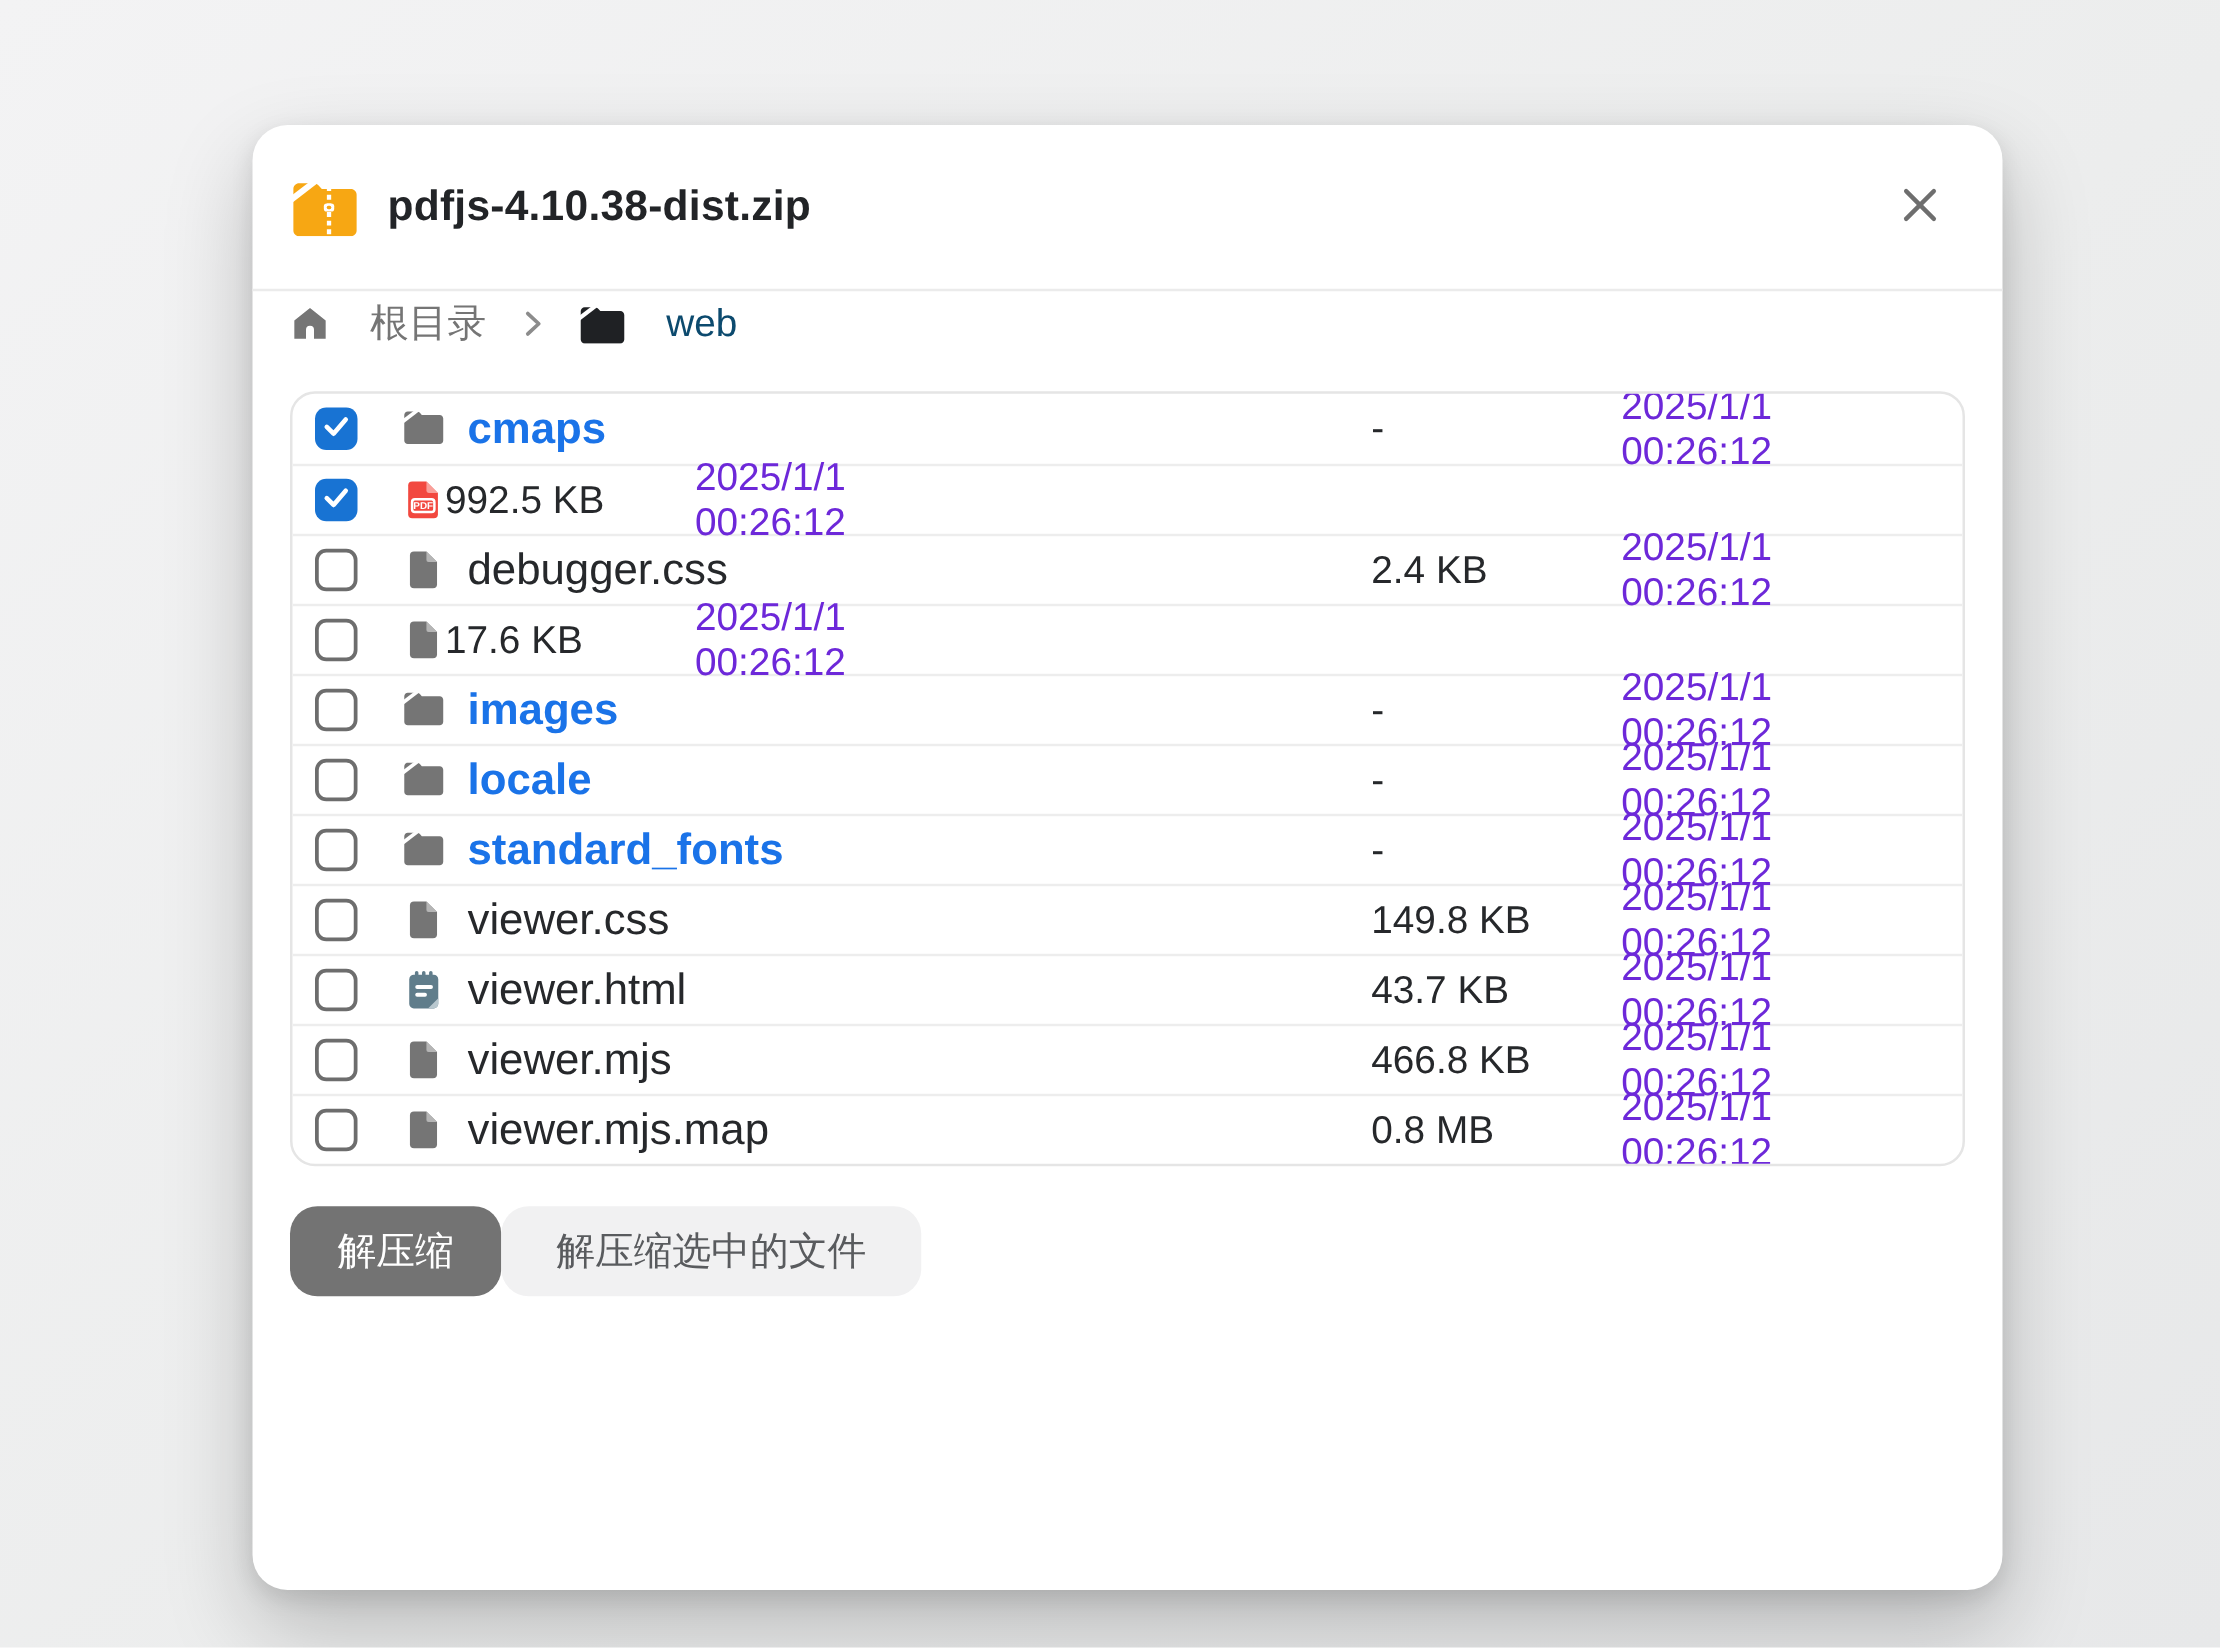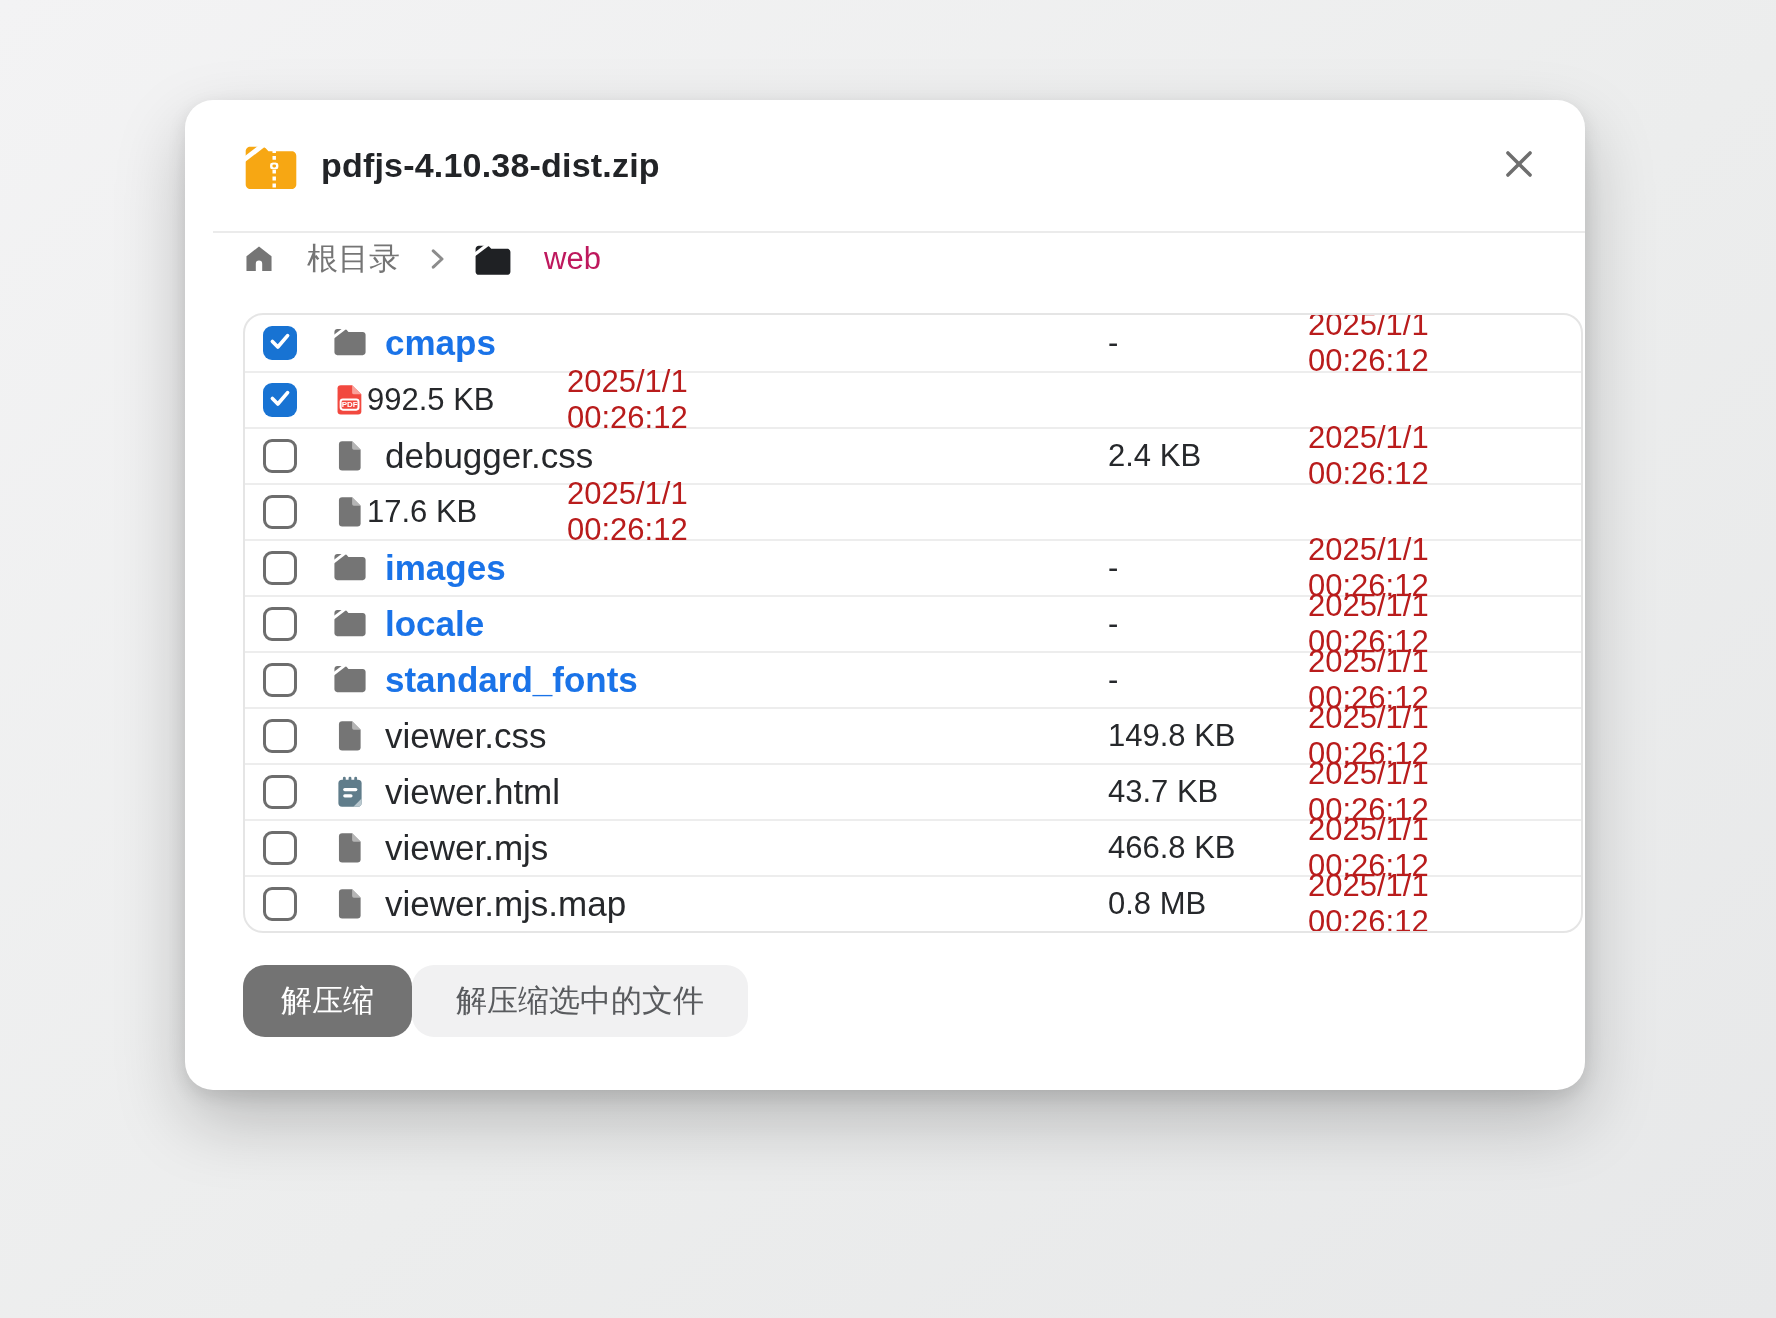--- a/index.html
+++ b/index.html
@@ -4,24 +4,23 @@
 <style>
   * { margin:0; padding:0; box-sizing:border-box; }
   html,body { width:1776px; height:1318px; }
   body {
     font-family:"Liberation Sans","DejaVu Sans",sans-serif;
     background:linear-gradient(140deg,#f3f3f4 0%,#eceded 55%,#e7e8e9 100%);
     position:relative; overflow:hidden;
     color:#26282b;
   }
   .dialog {
-    position:absolute; left:185px; top:100px; width:1400px; height:990px;
+    position:absolute; left:202px; top:100px; width:1400px; height:1172px;
     background:#ffffff; border-radius:28px;
     box-shadow:0 30px 70px rgba(0,0,0,.22), 0 6px 18px rgba(0,0,0,.10);
-    padding-left:28px;
   }
   
   .hdr {
     height:133px; display:flex; align-items:center;
     padding:0 44px 0 30px; border-bottom:2px solid #ebebeb;
   }
   .hdr .zipicon { width:56px; height:46px; margin-right:22px; flex:none; }
   .hdr .title { font-size:34px; font-weight:700; color:#222427; letter-spacing:.2px; }
   .closebtn {
     margin-left:auto; width:44px; height:44px; border:none; background:transparent;
@@ -30,21 +29,21 @@
   
   .crumbs {
     margin:6px 30px 0; height:40px; display:flex; align-items:center;
   }
   .crumb { display:flex; align-items:center; cursor:pointer; background:none; border:none; font-family:inherit; }
   .crumb .homeicon { width:32px; height:32px; }
   .crumb-label { font-size:31px; color:#757575; margin-left:32px; }
   .crumb-sep { margin:0 22px; display:flex; align-items:center; }
   .crumb.current { cursor:default; }
   .crumb .foldericon-crumb { width:38px; height:32px; }
-  .crumb.current .crumb-label { color:#be185d; }
+  .crumb.current .crumb-label { color:#0c4a6e; }
   
   .ftable {
     margin:34px 30px 0; width:1340px;
     border:2px solid #e5e5e5; border-radius:20px; overflow:hidden;
     list-style:none;
   }
   .frow {
     display:flex; align-items:center; height:56px; padding-left:18px;
   }
   .frow + .frow { border-top:2px solid #ededed; }
@@ -52,21 +51,21 @@
     width:34px; height:34px; flex:none; border-radius:9px;
     border:3px solid #6d6d6d; background:#fff; cursor:pointer;
     display:flex; align-items:center; justify-content:center;
   }
   .cb.checked { border:none; background:#1873d3; }
   .cb svg { width:26px; height:26px; }
   .cell-icon { width:34px; height:34px; margin-left:36px; flex:none; }
   .cell-name { flex:1; margin-left:18px; font-size:35px; color:#26282b; white-space:nowrap; overflow:hidden; }
   .cell-name.link { color:#1a73e8; font-weight:600; cursor:pointer; }
   .cell-size { width:200px; flex:none; font-size:31px; color:#26282b; }
-  .cell-date { width:273px; flex:none; font-size:31px; color:#b91c1c; padding-right:30px; }
+  .cell-date { width:273px; flex:none; font-size:31px; color:#6d28d9; padding-right:30px; }
   
   .footer { margin:32px 30px 0; display:flex; align-items:center; }
   .btn {
     height:72px; border:none; border-radius:22px; font-family:inherit;
     font-size:31px; font-weight:500; cursor:pointer;
     display:flex; align-items:center; justify-content:center;
   }
   .btn-primary { background:#737373; color:#ffffff; padding:0 38px; }
   .btn-secondary { background:#f1f1f2; color:#595b5e; padding:0 44px; }
 </style>

